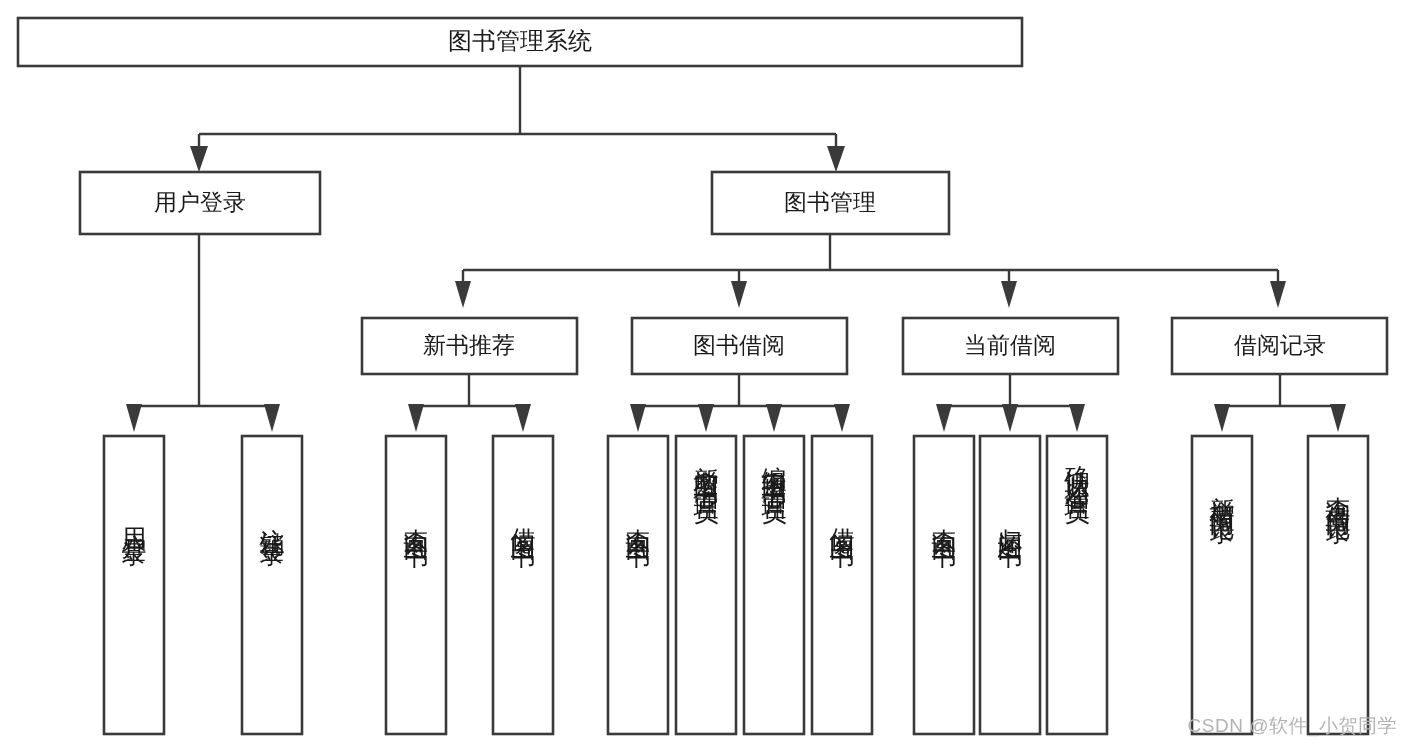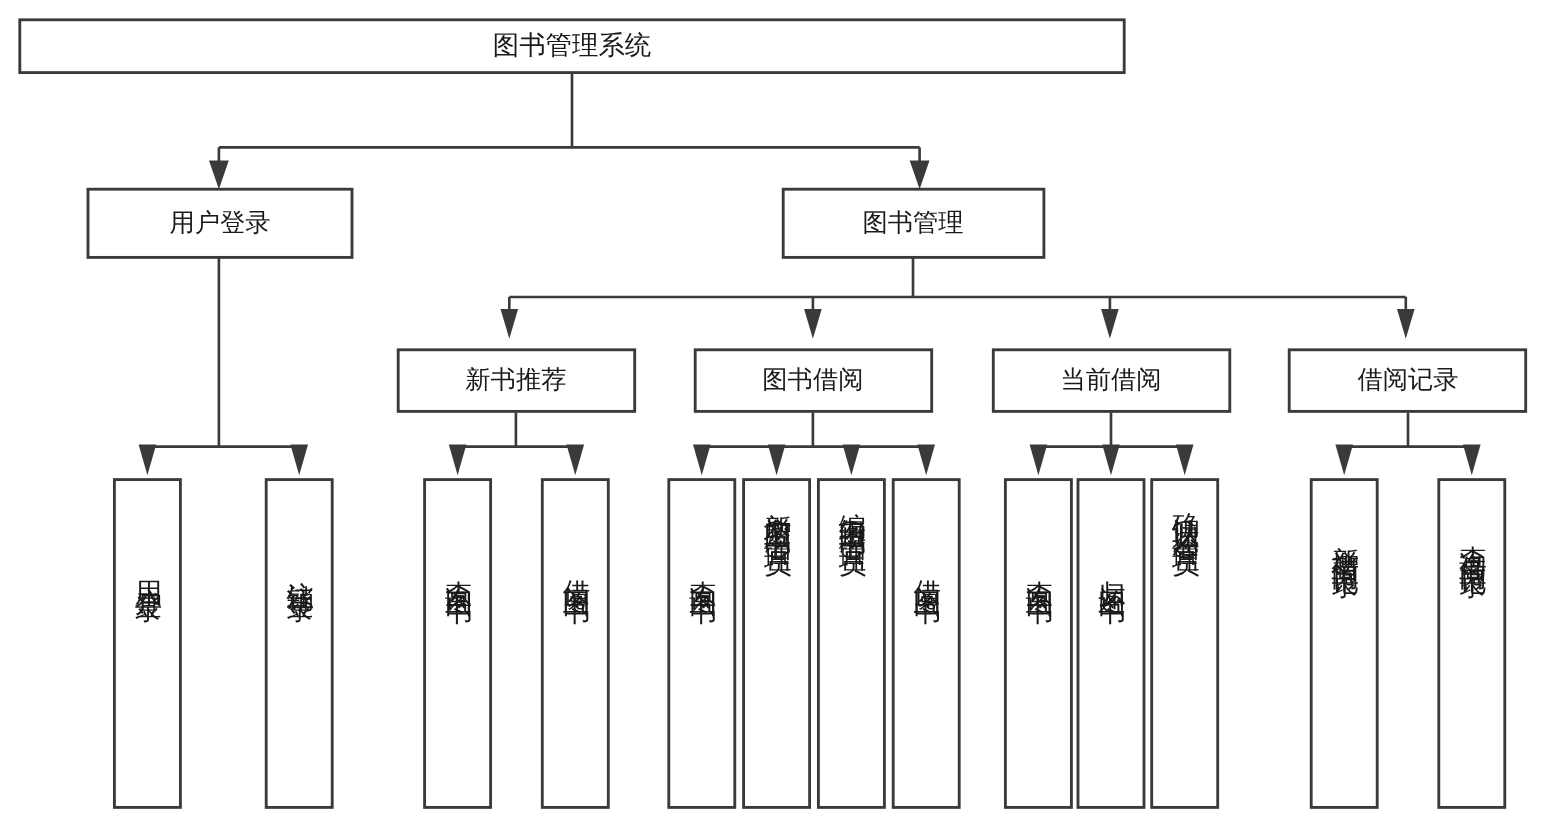--- a/index.html
+++ b/index.html
@@ -242,13 +242,14 @@
     <span class="vert-text">确认归还（管理员）</span>
   </div>
 
   <div class="vert-wrap" style="left:1192px; top:436px; width:60px; height:298px; padding-top:40px;">
     <span class="vert-text">新增借阅记录</span>
   </div>
   <div class="vert-wrap" style="left:1308px; top:436px; width:60px; height:298px; padding-top:40px;">
     <span class="vert-text">查询借阅记录</span>
   </div>
 
+  <div class="watermark">CSDN @软件_小贺同学</div>
 </div>
 
 </body></html>

